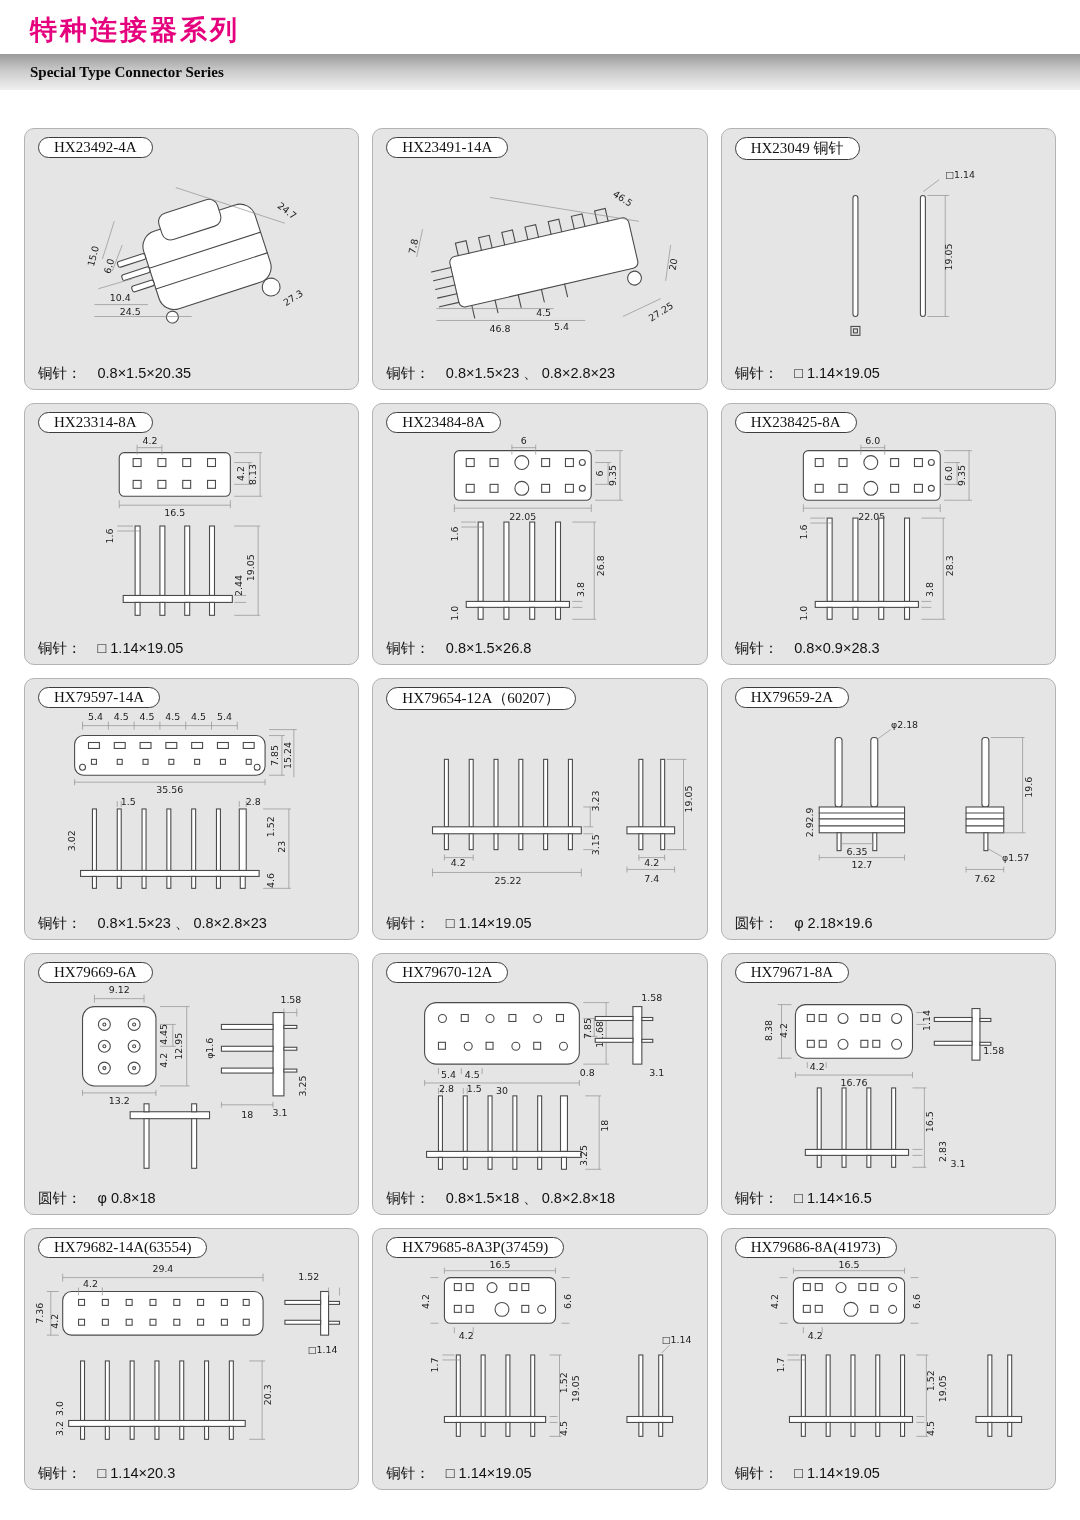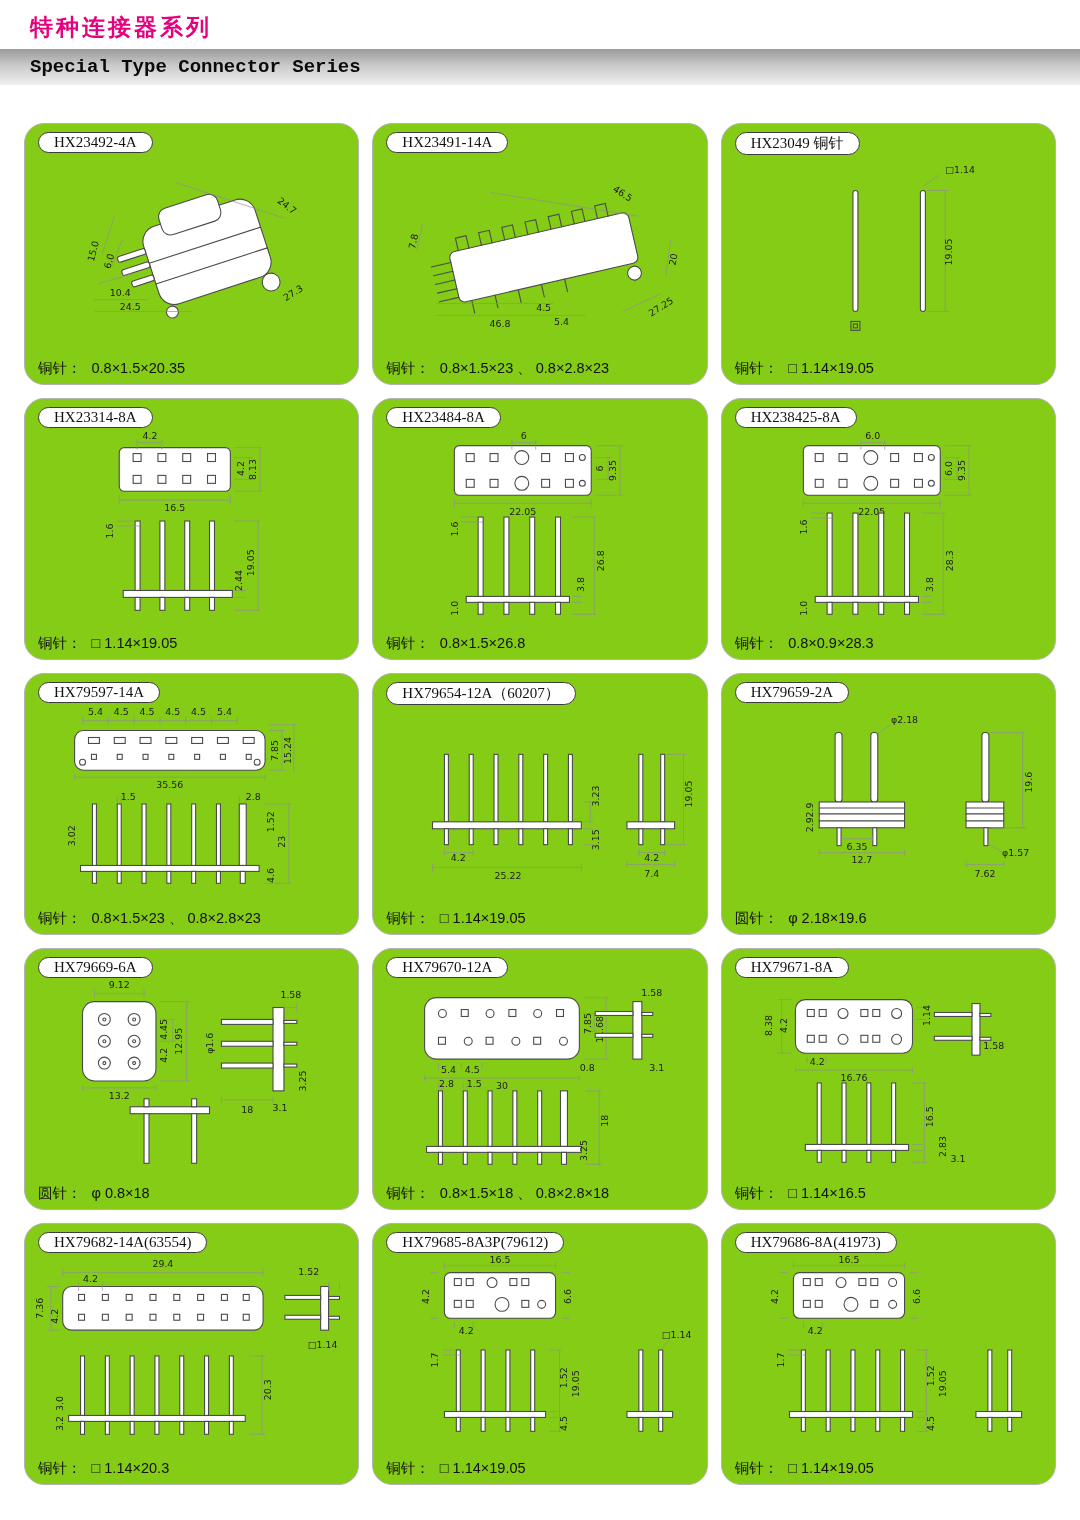--- a/index.html
+++ b/index.html
@@ -1,26 +1,26 @@
 <!DOCTYPE html>
 <html><head>
 <meta charset="utf-8">
 <style>
   *{margin:0;padding:0;box-sizing:border-box}
   html,body{width:1080px;background:#fff;font-family:"Liberation Sans","DejaVu Sans",sans-serif;color:#111}
   .header{padding-top:12px}
-  .title-cn{color:#e5007d;font-size:23px;font-weight:bold;letter-spacing:3px;padding-left:30px}
+  .title-cn{color:#e5007d;font-size:27px;font-weight:bold;letter-spacing:3px;padding-left:30px}
   .title-bar{margin-top:6px;height:36px;background:linear-gradient(180deg,#9a9a9a 0%,#c9c9c9 45%,#f0f0f0 100%);display:flex;align-items:center}
-  .title-en{font-family:Liberation Mono, monospace;font-weight:bold;font-size:19px;color:#0a0a0a;padding-left:30px}
+  .title-en{font-family:Liberation Serif, serif;font-weight:bold;font-size:15px;color:#0a0a0a;padding-left:30px}
   .grid{display:grid;grid-template-columns:repeat(3,1fr);gap:13px;padding:38px 24px 20px 24px}
-  .cell{position:relative;height:262px;border:1px solid #b3b3b3;border-radius:20px;background:#84cc16}
+  .cell{position:relative;height:262px;border:1px solid #b3b3b3;border-radius:10px;background:#e5e5e5}
   .pill{position:absolute;top:8px;left:13px;border:1px solid #3c3c3c;border-radius:999px;padding:1px 15px;background:#fff;font-family:"Liberation Serif","DejaVu Serif",serif;font-size:15px;white-space:nowrap}
   .draw{position:absolute;top:30px;left:0;width:100%;height:192px}
   .spec{position:absolute;left:13px;bottom:6px;font-size:14.5px;white-space:nowrap}
-  .spec .sv{margin-left:10px}
+  .spec .sv{margin-left:16px}
   
   .f{fill:#fff;stroke:#4a4a4a;stroke-width:1.1}
   .d{fill:none;stroke:#4a4a4a;stroke-width:1.1;stroke-linecap:round}
   .t{fill:none;stroke:#909090;stroke-width:.7}
   text.dm{font-family:"DejaVu Sans",sans-serif;font-size:9.5px;fill:#1c1c1c;text-anchor:middle;stroke:none}
 </style>
 </head>
 <body>
 
 <div class="header">
@@ -512,21 +512,21 @@
         <rect class="f" x="206" y="168" width="4" height="13"></rect>
       <path class="t" d="M226 102 h16 M226 181 h16 M239 102 v79"></path>
       <text class="dm" x="248" y="136" transform="rotate(-90 248 136)">20.3</text>
       <text class="dm" x="38" y="150" transform="rotate(-90 38 150)">3.0</text>
       <text class="dm" x="38" y="170" transform="rotate(-90 38 170)">3.2</text>
     </svg>
     <div class="spec"><span class="sl">铜针：</span><span class="sv">□ 1.14×20.3</span></div>
   </div>
 
   <div class="cell">
-    <div class="pill"><span>HX79685-8A3P(79612)</span></div>
+    <div class="pill"><span>HX79685-8A3P(37459)</span></div>
     <svg class="draw" viewBox="0 0 336 192">
       <rect class="f" x="72" y="18" width="112" height="46" rx="6"></rect>
       <rect class="d" x="82" y="24" width="7" height="7"></rect>
         <rect class="d" x="94" y="24" width="7" height="7"></rect>
         <circle class="d" cx="120" cy="28" r="5"></circle>
         <rect class="d" x="138" y="24" width="7" height="7"></rect>
         <rect class="d" x="150" y="24" width="7" height="7"></rect>
       <rect class="d" x="82" y="46" width="7" height="7"></rect>
         <rect class="d" x="94" y="46" width="7" height="7"></rect>
         <circle class="d" cx="130" cy="50" r="7"></circle>

